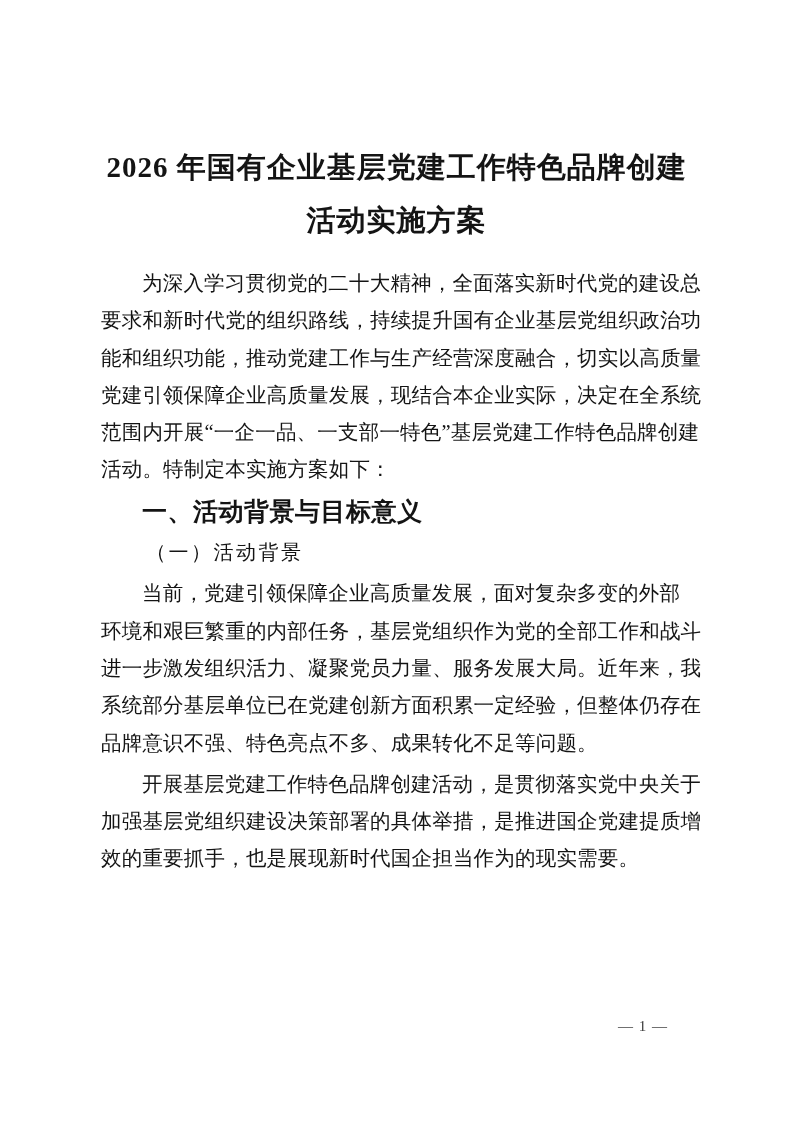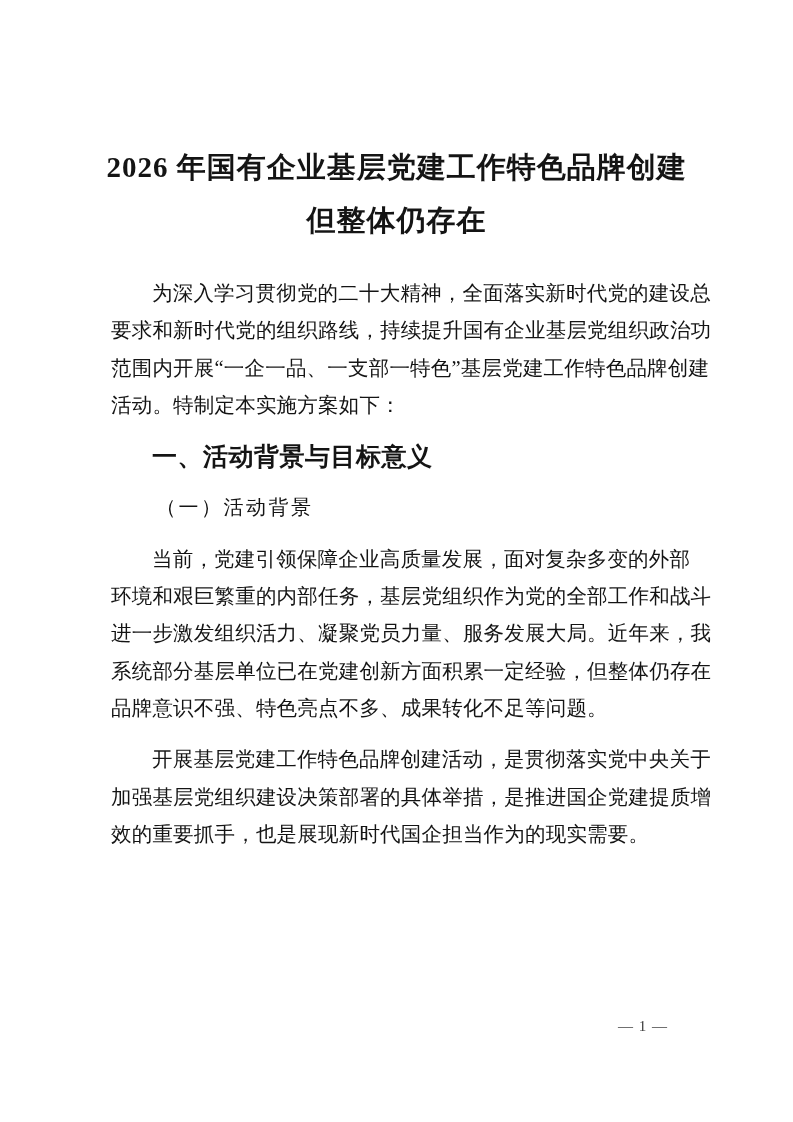--- a/index.html
+++ b/index.html
@@ -28,21 +28,21 @@
     line-height: 53px;
     letter-spacing: 1px;
     font-family: "Liberation Serif", "DejaVu Serif", serif;
   }
   .document-body {
     position: absolute;
     top: 261px;
     left: 97px;
     width: 600px;
   }
-  .para { margin: 14px; padding: 0; }
+  .para { margin: 4px; padding: 0; }
   .line {
     box-sizing: border-box;
     width: 600px;
     height: 37.3px;
     line-height: 37.3px;
     font-size: 20.5px;
     white-space: nowrap;
     text-align: left;
     letter-spacing: 0.2px;
   }
@@ -72,27 +72,29 @@
     font-family: "Liberation Serif", "DejaVu Serif", serif;
   }
 </style>
 </head>
 <body>
 
 <div class="page">
 
   <div class="doc-title">
     <div class="title-line">2026 年国有企业基层党建工作特色品牌创建</div>
-    <div class="title-line">但整体仍存在</div>
+    <div class="title-line">活动实施方案</div>
   </div>
 
   <div class="document-body">
       <div class="para body">
         <div class="line indent">为深入学习贯彻党的二十大精神，全面落实新时代党的建设总</div>
         <div class="line">要求和新时代党的组织路线，持续提升国有企业基层党组织政治功</div>
+        <div class="line">能和组织功能，推动党建工作与生产经营深度融合，切实以高质量</div>
+        <div class="line">党建引领保障企业高质量发展，现结合本企业实际，决定在全系统</div>
         <div class="line">范围内开展“一企一品、一支部一特色”基层党建工作特色品牌创建</div>
         <div class="line last">活动。特制定本实施方案如下：</div>
       </div>
       <div class="para heading1">
         <div class="line last">一、活动背景与目标意义</div>
       </div>
       <div class="para heading2">
         <div class="line last">（一）活动背景</div>
       </div>
       <div class="para body">

